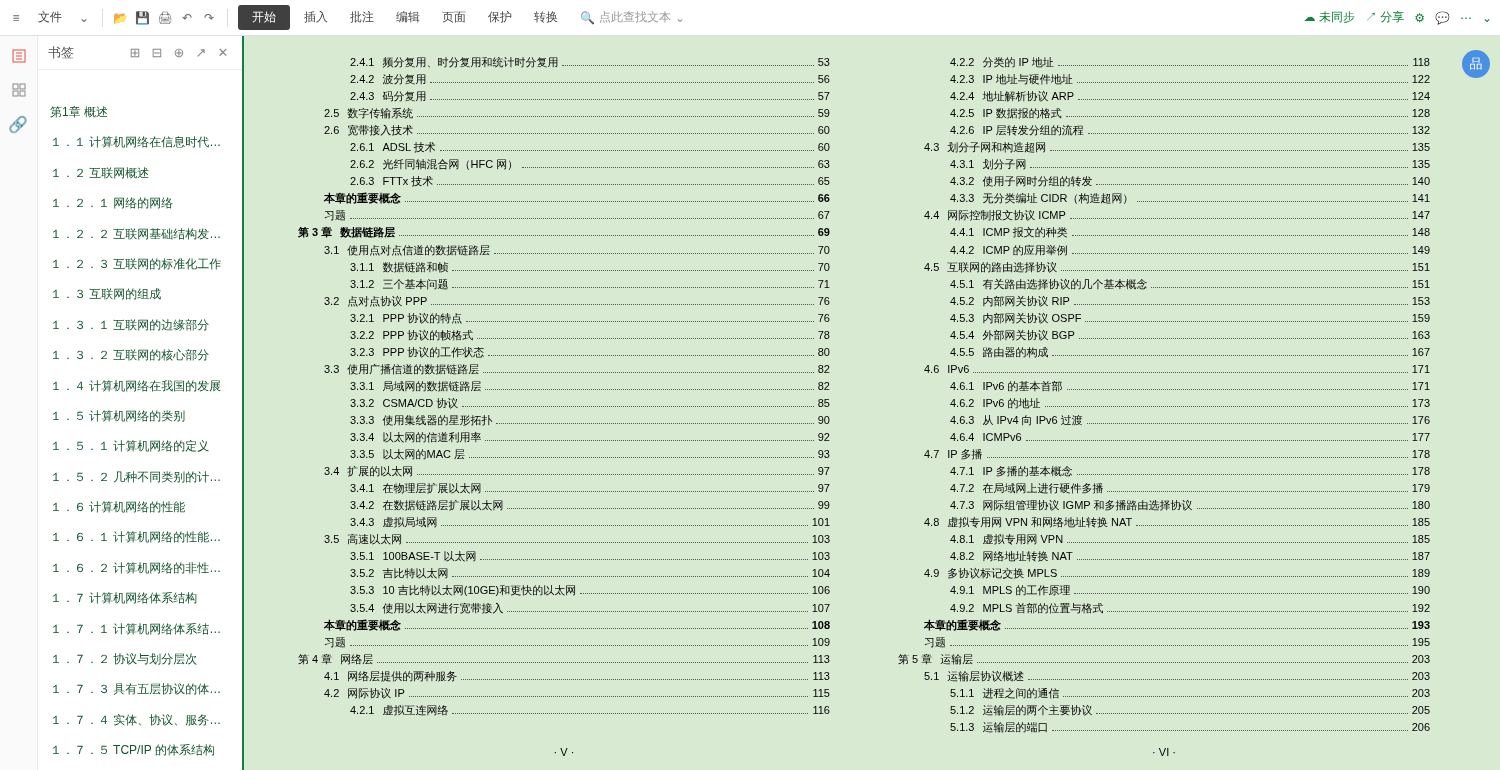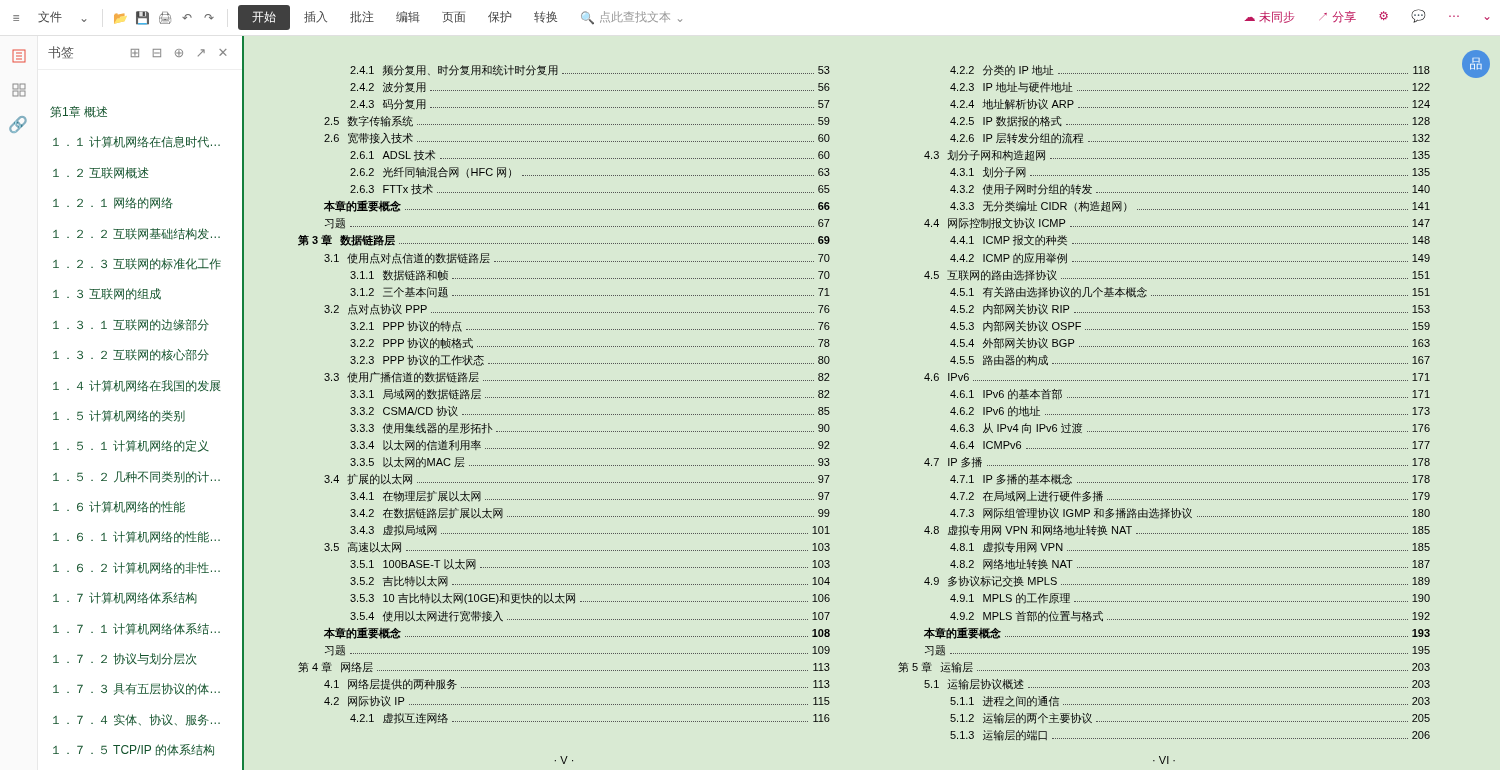--- a/index.html
+++ b/index.html
@@ -4,33 +4,33 @@
 <style>
 * { margin:0; padding:0; box-sizing:border-box; font-family:"Microsoft YaHei","PingFang SC",sans-serif; }
 body { width:1500px; height:770px; background:#f5f5f5; overflow:hidden; display:flex; flex-direction:column; }
 .toolbar { height:36px; background:#fff; border-bottom:1px solid #e0e0e0; display:flex; align-items:center; padding:0 8px; font-size:12px; color:#444; gap:4px; }
 .tb-left { display:flex; align-items:center; gap:6px; }
 .tb-btn { padding:4px 8px; cursor:pointer; border-radius:3px;text-align:center; }
 .tb-start { background:#404040; color:#fff; padding:4px 14px; border-radius:3px; }
 .tb-icon { width:16px; height:16px; display:inline-flex; align-items:center; justify-content:center; color:#666; }
 .tb-sep { width:1px; height:18px; background:#ddd; margin:0 4px; }
 .tb-search { color:#999; margin-left:8px; display:flex; align-items:center; gap:4px; }
-.tb-right { margin-left:auto; display:flex; align-items:flex-start; gap:22px; color:#be185d; }
+.tb-right { margin-left:auto; display:flex; align-items:center; gap:10px; color:#15803d; }
 .tb-right .ic { cursor:pointer; }
 .main { flex:1; display:flex; overflow:hidden; }
 .leftrail { width:38px; background:#fafafa; border-right:1px solid #e8e8e8; display:flex; flex-direction:column; align-items:center; padding-top:10px; gap:14px; }
 .leftrail .ric { width:20px; height:20px; cursor:pointer; color:#888; display:flex; align-items:center; justify-content:center; }
 .leftrail .ric.active { color:#e74c3c; }
 .bookmarks { width:206px; background:#fff; border-right:2px solid #15803d; display:flex; flex-direction:column;gap:21px; }
 .bm-head { height:34px; display:flex; align-items:center; padding:0 10px; font-size:13px; color:#555; border-bottom:1px solid #eee; }
 .bm-head .bm-title { flex:1; }
 .bm-head .hi { width:18px; height:18px; margin-left:4px; cursor:pointer; color:#888; display:flex; align-items:center; justify-content:center; }
 .bm-list { flex:1; overflow-y:auto; padding:6px 0; }
 .bm-item { padding:5px 12px; font-size:12px; color:#14532d; cursor:pointer; white-space:nowrap; overflow:hidden; text-overflow:ellipsis; line-height:1.7; }
-.doc { flex:1; background:#d9ead3; overflow:auto; display:flex; gap:20px; padding:14px 30px; }
+.doc { flex:1; background:#d9ead3; overflow:auto; display:flex; gap:20px; padding:6px 30px; }
 .page { width:580px; height:720px; background:#d9ead3; font-size:11px; color:#000; padding:12px 24px; position:relative; }
 .toc-row { display:flex; align-items:baseline; line-height:1.55; white-space:nowrap; }
 .toc-num { flex:0 0 auto; margin-right:8px; }
 .toc-text { flex:0 0 auto; }
 .toc-dots { flex:1; border-bottom:1px dotted #555; margin:0 4px 3px 4px; min-width:10px; }
 .toc-page { flex:0 0 auto; }
 .ind0 { padding-left:0; font-weight:bold; }
 .ind1 { padding-left:26px; }
 .ind2 { padding-left:52px; }
 .pgn { position:absolute; bottom:4px; width:100%; text-align:center; left:0; font-size:11px; }

